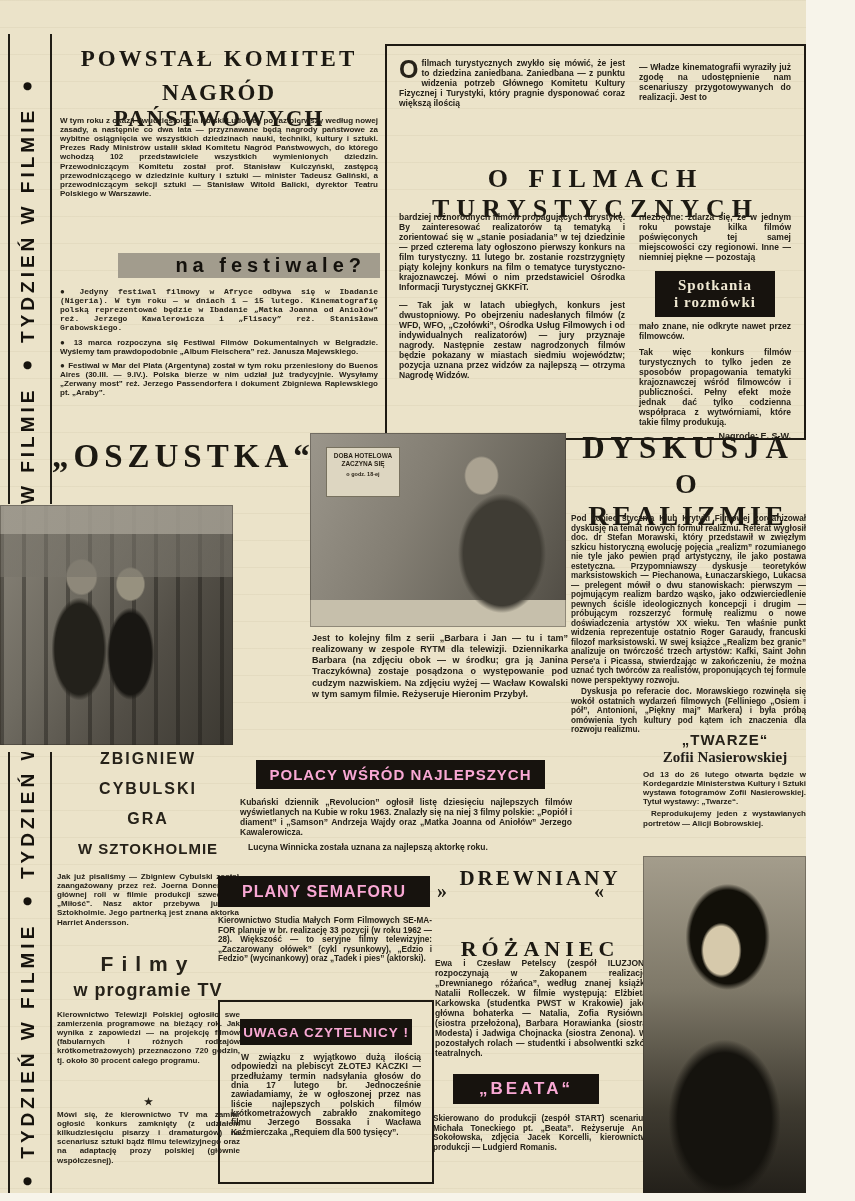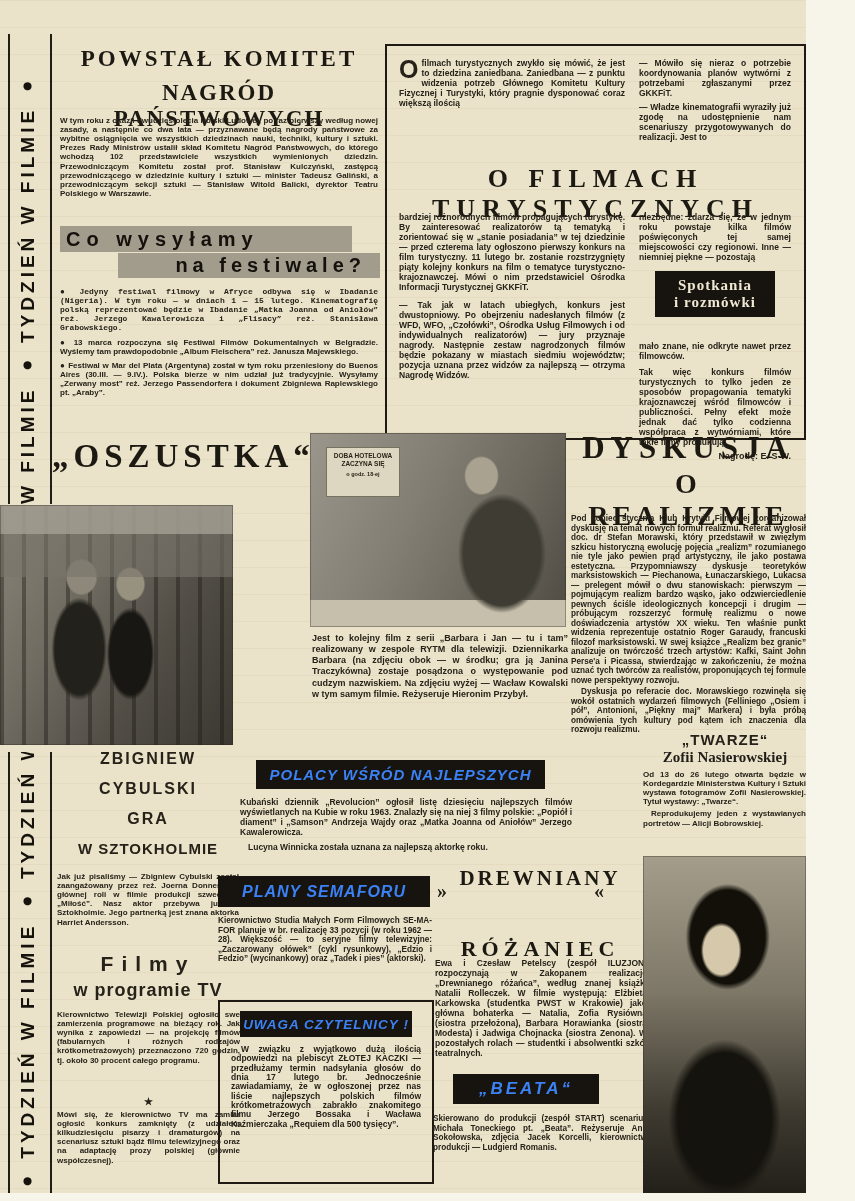--- a/index.html
+++ b/index.html
@@ -9,22 +9,22 @@
     font-family:"Liberation Sans",sans-serif;color:#201d18;}
   .abs{position:absolute;}
   .bt{font-family:"Liberation Sans",sans-serif;font-weight:700;color:#262219;text-align:justify;}
   .t8{font-size:8px;line-height:1.14;}
   .t82{font-size:8.2px;line-height:1.16;}
   .t85{font-size:8.5px;line-height:1.18;}
   .t9{font-size:9px;line-height:1.24;}
   .it{}
   .ctr{text-align:center;}
   .serif{font-family:"Liberation Serif",serif;font-weight:700;}
-  .banner{background:#17130e;color:#3b82f6;display:flex;align-items:center;justify-content:center;
-    font-family:"Liberation Sans",sans-serif;font-weight:700;font-style:italic;}
+  .banner{background:#17130e;color:#f9a8d4;display:flex;align-items:center;justify-content:center;
+    font-family:"Liberation Sans",sans-serif;font-weight:700;}
   .sb{position:absolute;left:8px;width:40px;border-left:2px solid #201d15;border-right:2px solid #201d15;
     overflow:hidden;font-weight:700;font-size:19px;letter-spacing:4px;color:#16130d;
     writing-mode:vertical-rl;transform:rotate(180deg);line-height:36px;white-space:nowrap;z-index:1;}
   .photo{position:absolute;z-index:2;box-shadow:0 0 0 1px rgba(40,35,25,.35) inset;}
   .graybar{background:#a29c8d;}
   .dropcap{float:left;font-size:25px;line-height:.85;font-weight:700;margin:1px 3px 0 0;}
   .hl-serif{font-family:"Liberation Serif",serif;font-weight:700;color:#1c1912;}
   p{margin:0;}
   .sign{position:absolute;background:#ddd6c1;border:1px solid #77715f;text-align:center;
     color:#2b2418;font-weight:700;z-index:3;}
@@ -39,46 +39,42 @@
     <span>W FILMIE ● TYDZIEŃ W FILMIE ●</span>
   </div>
   <div class="sb" style="top:752px;height:441px;">
     <span>● TYDZIEŃ W FILMIE ● TYDZIEŃ W</span>
   </div>
 
   <div class="abs hl-serif ctr" style="left:60px;top:46px;width:318px;font-size:23px;letter-spacing:3px;">POWSTAŁ KOMITET</div>
   <div class="abs hl-serif ctr" style="left:60px;top:80px;width:318px;font-size:23px;letter-spacing:2px;">NAGRÓD PAŃSTWOWYCH</div>
   <p class="abs bt t8" style="left:60px;top:116px;width:318px;">W tym roku z okazji dwudziestolecia Polski Ludowej, po raz pierwszy według nowej zasady, a następnie co dwa lata — przyznawane będą nagrody państwowe za wybitne osiągnięcia we wszystkich dziedzinach nauki, techniki, kultury i sztuki. Prezes Rady Ministrów ustalił skład Komitetu Nagród Państwowych, do którego wchodzą 102 przedstawiciele wszystkich wymienionych dziedzin. Przewodniczącym Komitetu został prof. Stanisław Kulczyński, zastępcą przewodniczącego w dziedzinie kultury i sztuki — minister Tadeusz Galiński, a przewodniczącym sekcji sztuki — Stanisław Witold Balicki, dyrektor Teatru Polskiego w Warszawie.</p>
 
-  <div class="abs graybar" style="left:60px;top:226px;width:292px;height:26px;">
-    <span class="bt" style="font-size:20px;letter-spacing:6px;line-height:26px;padding-left:6px;color:#14110c;">Co wysyłamy</span>
-  </div>
   <div class="abs graybar" style="left:118px;top:253px;width:262px;height:25px;text-align:right;">
     <span class="bt" style="font-size:20px;letter-spacing:5px;line-height:25px;padding-right:14px;color:#14110c;">na festiwale?</span>
   </div>
   <div class="abs" style="left:60px;top:287px;width:318px;">
     <p class="bt t8" style="margin-bottom:5px;font-family:Liberation Mono, monospace;"><span>●</span> <span>Jedyny festiwal filmowy w Afryce odbywa się w Ibadanie (Nigeria). W tym roku — w dniach 1 — 15 lutego. Kinematografię polską reprezentować będzie w Ibadanie „Matka Joanna od Aniołów” reż. Jerzego Kawalerowicza i „Flisacy” reż. Stanisława Grabowskiego.</span></p>
     <p class="bt t8" style="margin-bottom:5px;"><span>●</span> <span>13 marca rozpoczyna się Festiwal Filmów Dokumentalnych w Belgradzie. Wyślemy tam prawdopodobnie „Album Fleischera” reż. Janusza Majewskiego.</span></p>
     <p class="bt t8"><span>●</span> <span>Festiwal w Mar del Plata (Argentyna) został w tym roku przeniesiony do Buenos Aires (30.III. — 9.IV.). Polska bierze w nim udział już tradycyjnie. Wysyłamy „Zerwany most” reż. Jerzego Passendorfera i dokument Zbigniewa Raplewskiego pt. „Araby”.</span></p>
   </div>
 
   <div class="abs" style="left:385px;top:44px;width:417px;height:392px;border:2px solid #1e1a13;">
     <p class="abs bt t85" style="left:12px;top:12px;width:226px;"><span class="dropcap">O</span><span>filmach turystycznych zwykło się mówić, że jest to dziedzina zaniedbana. Zaniedbana — z punktu widzenia potrzeb Głównego Komitetu Kultury Fizycznej i Turystyki, który pragnie dysponować coraz większą ilością</span></p>
     <div class="abs" style="left:252px;top:12px;width:152px;">
-      <p class="bt t85">— Mówiło się nieraz o potrzebie koordynowania planów wytwórni z potrzebami zgłaszanymi przez GKKFiT.</p>
       <p class="bt t85 it" style="margin-top:4px;">— Władze kinematografii wyraziły już zgodę na udostępnienie nam scenariuszy przygotowywanych do realizacji. Jest to</p>
     </div>
     <div class="abs hl-serif ctr" style="left:0;right:0;top:118px;font-size:26px;letter-spacing:7px;">O FILMACH TURYSTYCZNYCH</div>
     <div class="abs" style="left:12px;top:166px;width:226px;">
       <p class="bt t85">bardziej różnorodnych filmów propagujących turystykę. By zainteresować realizatorów tą tematyką i zorientować się w „stanie posiadania” w tej dziedzinie — przed czterema laty ogłoszono pierwszy konkurs na film turystyczny. 11 lutego br. zostanie rozstrzygnięty piąty kolejny konkurs na film o tematyce turystyczno-krajoznawczej. Mówi o nim przedstawiciel Ośrodka Informacji Turystycznej GKKFiT.</p>
       <p class="bt t85 it" style="margin-top:8px;">— Tak jak w latach ubiegłych, konkurs jest dwustopniowy. Po obejrzeniu nadesłanych filmów (z WFD, WFO, „Czołówki”, Ośrodka Usług Filmowych i od indywidualnych realizatorów) — jury przyznaje nagrody. Następnie zestaw nagrodzonych filmów będzie pokazany w miastach siedmiu województw; pozycja uznana przez widzów za najlepszą — otrzyma Nagrodę Widzów.</p>
     </div>
     <div class="abs" style="left:252px;top:166px;width:152px;">
       <p class="bt t85 it">niezbędne: zdarza się, że w jednym roku powstaje kilka filmów poświęconych tej samej miejscowości czy regionowi. Inne — niemniej piękne — pozostają</p>
-      <div style="width:120px;height:46px;margin:9px auto 24px;background:#17130e;color:#efe8d2;display:flex;flex-direction:column;align-items:center;justify-content:center;">
+      <div style="width:120px;height:46px;margin:9px auto 4px;background:#17130e;color:#efe8d2;display:flex;flex-direction:column;align-items:center;justify-content:center;">
         <span class="serif it" style="font-size:15px;letter-spacing:1px;">Spotkania</span>
         <span class="serif it" style="font-size:15px;letter-spacing:1px;">i rozmówki</span>
       </div>
       <p class="bt t85 it">mało znane, nie odkryte nawet przez filmowców.</p>
       <p class="bt t85" style="margin-top:6px;">Tak więc konkurs filmów turystycznych to tylko jeden ze sposobów propagowania tematyki krajoznawczej wśród filmowców i publiczności. Pełny efekt może jednak dać tylko codzienna współpraca z wytwórniami, które takie filmy produkują.</p>
       <p class="bt" style="font-size:9px;text-align:right;margin-top:4px;">Nagrodę: E. S-W.</p>
     </div>
   </div>
 
   <div class="abs hl-serif" style="left:52px;top:438px;width:262px;font-size:33px;letter-spacing:5px;">„OSZUSTKA“</div>
@@ -130,21 +126,21 @@
   <div class="abs banner" style="left:256px;top:760px;width:289px;height:29px;font-size:15px;letter-spacing:1px;">POLACY WŚRÓD NAJLEPSZYCH</div>
   <div class="abs" style="left:240px;top:797px;width:332px;">
     <p class="bt t85">Kubański dziennik „Revolucion” ogłosił listę dziesięciu najlepszych filmów wyświetlanych na Kubie w roku 1963. Znalazły się na niej 3 filmy polskie: „Popiół i diament” i „Samson” Andrzeja Wajdy oraz „Matka Joanna od Aniołów” Jerzego Kawalerowicza.</p>
     <p class="bt t85" style="margin-top:5px;text-indent:8px;text-align:left;">Lucyna Winnicka została uznana za najlepszą aktorkę roku.</p>
   </div>
 
   <div class="abs banner" style="left:218px;top:876px;width:212px;height:31px;font-size:16px;letter-spacing:1px;">PLANY SEMAFORU</div>
   <p class="abs bt t82" style="left:218px;top:916px;width:214px;">Kierownictwo Studia Małych Form Filmowych SE-MA-FOR planuje w br. realizację 33 pozycji (w roku 1962 — 28). Większość — to seryjne filmy telewizyjne: „Zaczarowany ołówek” (cykl rysunkowy), „Edzio i Fedzio” (wycinankowy) oraz „Tadek i pies” (aktorski).</p>
 
   <div class="abs" style="left:218px;top:1000px;width:212px;height:180px;border:2px solid #1e1a13;">
-    <div class="banner" style="width:172px;height:26px;margin:9px auto 0;font-size:13.5px;letter-spacing:1px;">UWAGA CZYTELNICY !</div>
+    <div class="banner" style="width:172px;height:26px;margin:17px auto 0;font-size:13.5px;letter-spacing:1px;">UWAGA CZYTELNICY !</div>
     <p class="bt" style="font-size:8.5px;line-height:1.1;margin:8px 11px 0;text-align:justify;text-indent:10px;">W związku z wyjątkowo dużą ilością odpowiedzi na plebiscyt ZŁOTEJ KACZKI — przedłużamy termin nadsyłania głosów do dnia 17 lutego br. Jednocześnie zawiadamiamy, że w ogłoszonej przez nas liście najlepszych polskich filmów krótkometrażowych zabrakło znakomitego filmu Jerzego Bossaka i Wacława Kaźmierczaka „Requiem dla 500 tysięcy”.</p>
   </div>
 
   <div class="abs bt ctr" style="left:645px;top:731px;width:160px;font-size:15px;letter-spacing:1px;">„TWARZE“</div>
   <div class="abs serif it ctr" style="left:645px;top:749px;width:160px;font-size:15px;">Zofii Nasierowskiej</div>
   <div class="abs" style="left:643px;top:770px;width:163px;">
     <p class="bt t8 it">Od 13 do 26 lutego otwarta będzie w Kordegardzie Ministerstwa Kultury i Sztuki wystawa fotogramów Zofii Nasierowskiej. Tytuł wystawy: „Twarze“.</p>
     <p class="bt t8 it" style="margin-top:3px;text-indent:8px;">Reprodukujemy jeden z wystawianych portretów — Alicji Bobrowskiej.</p>
   </div>
 

